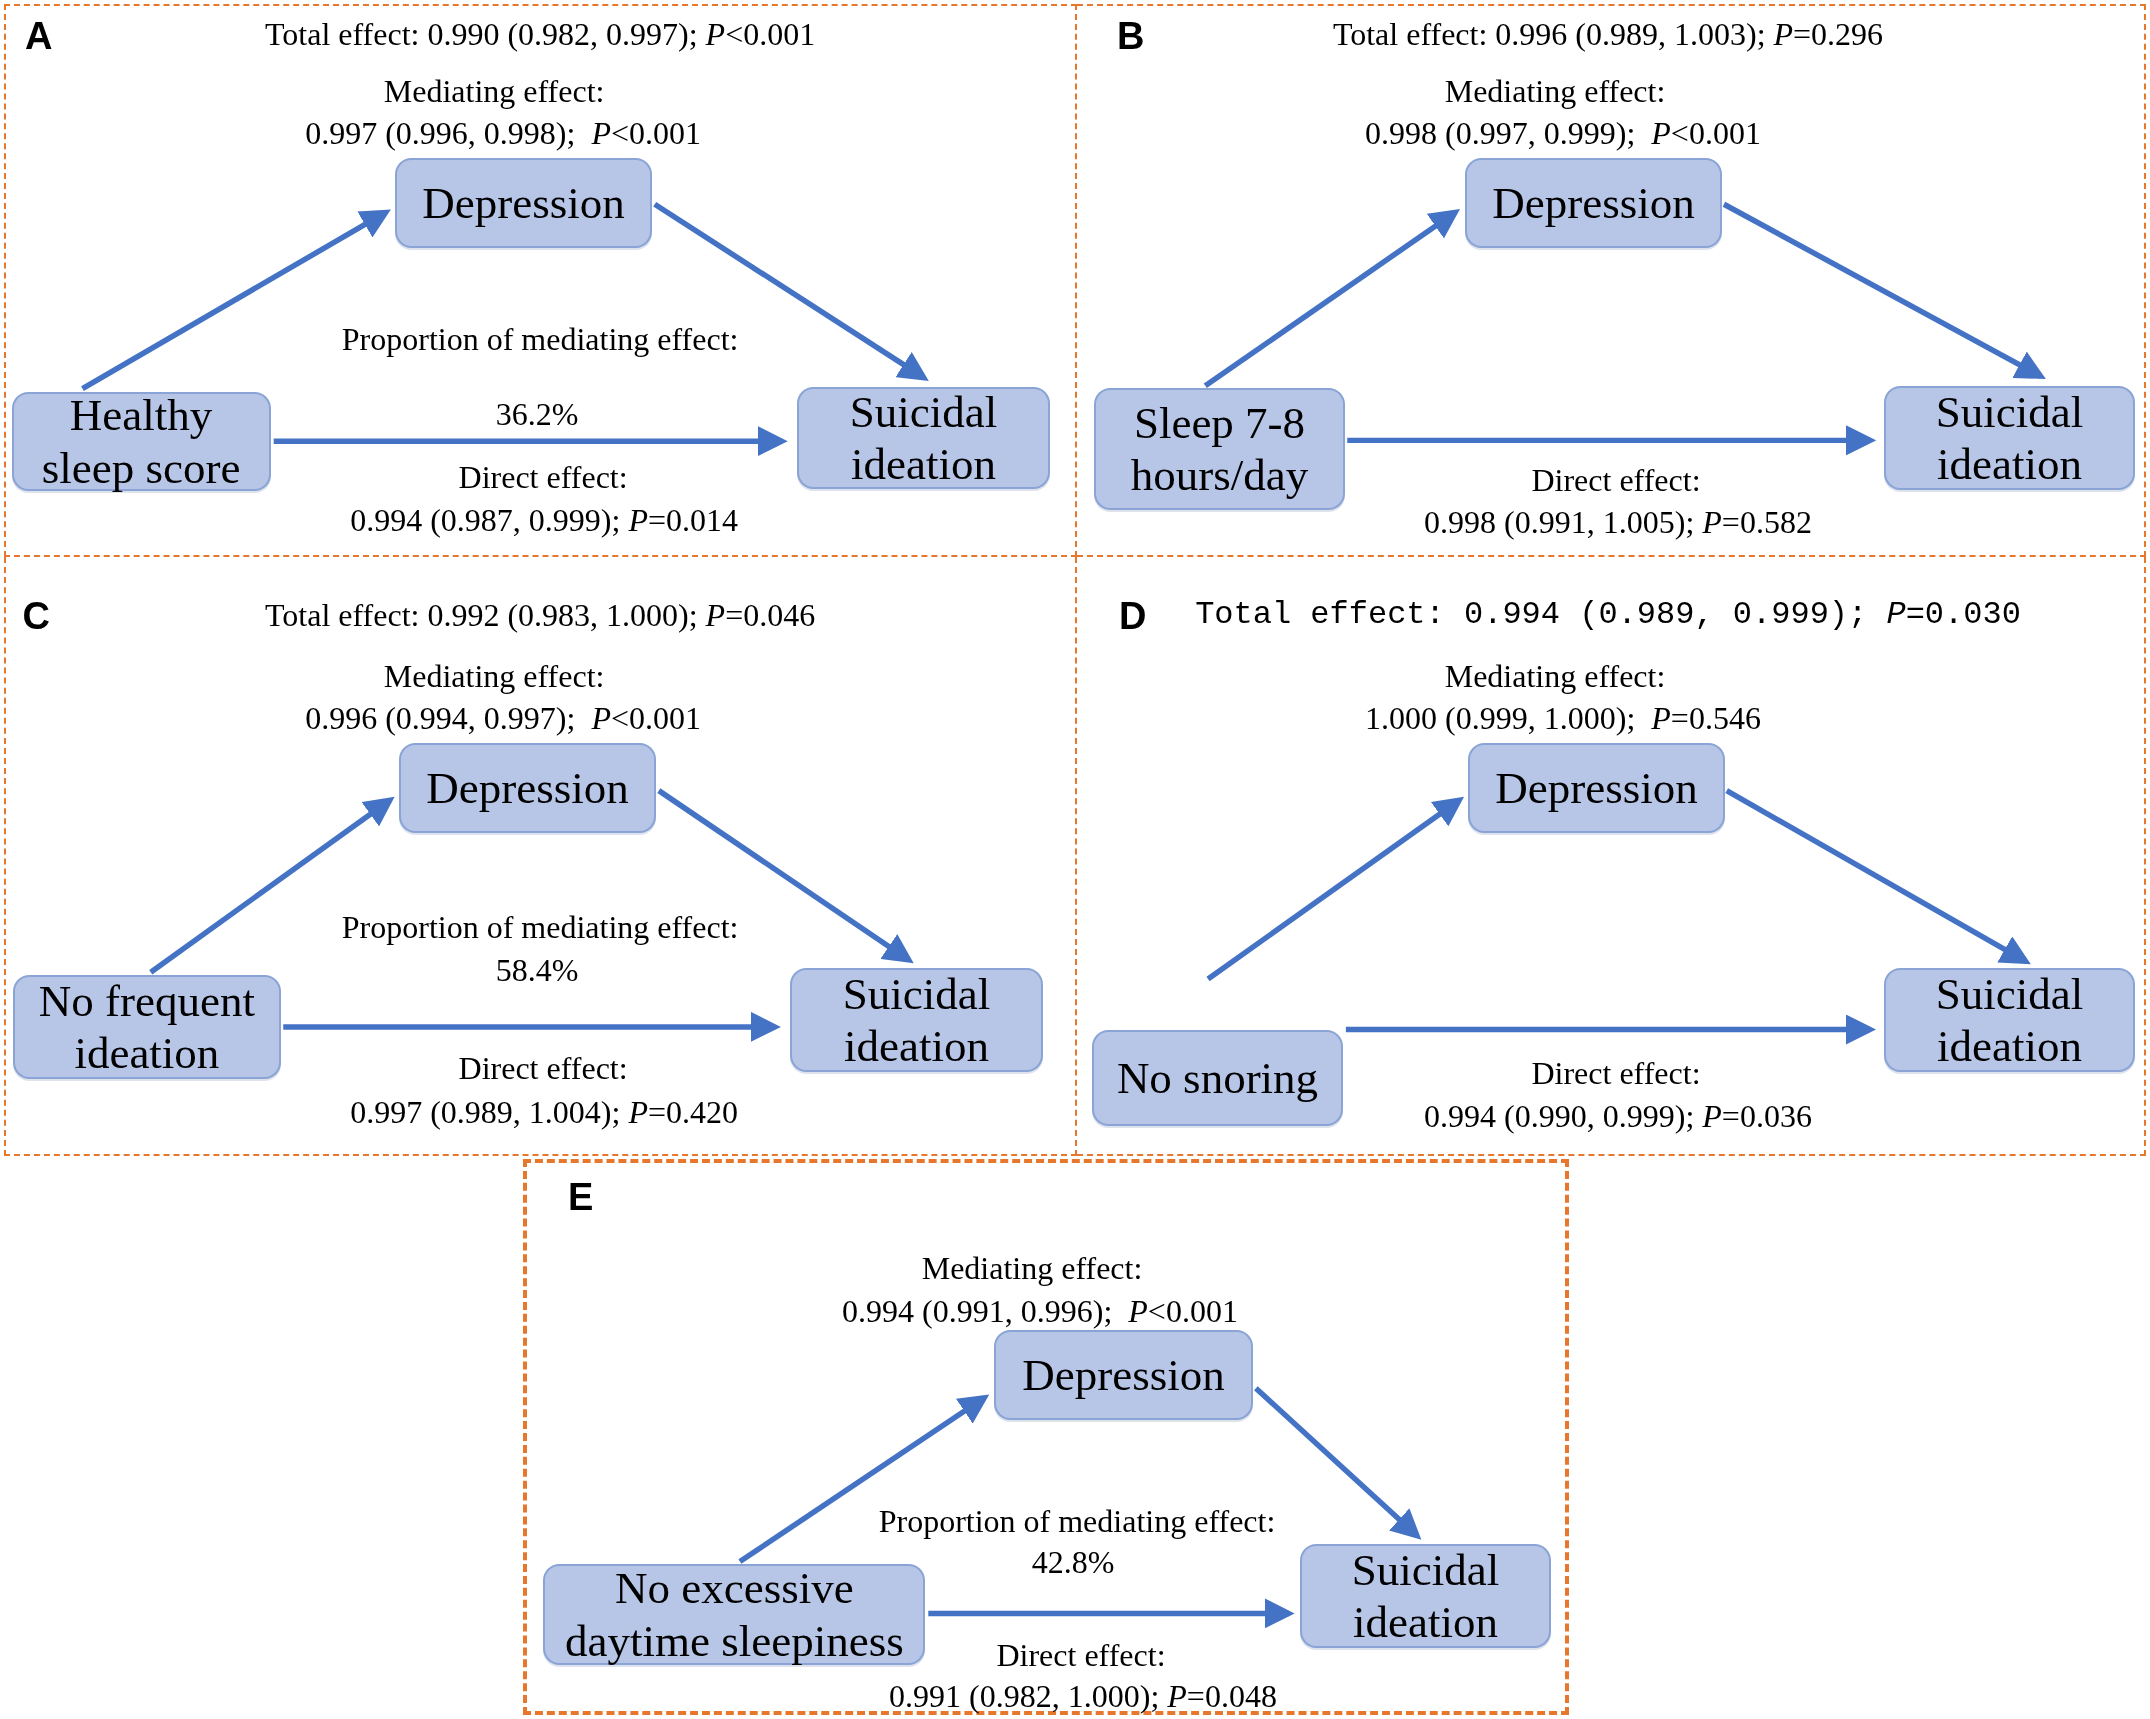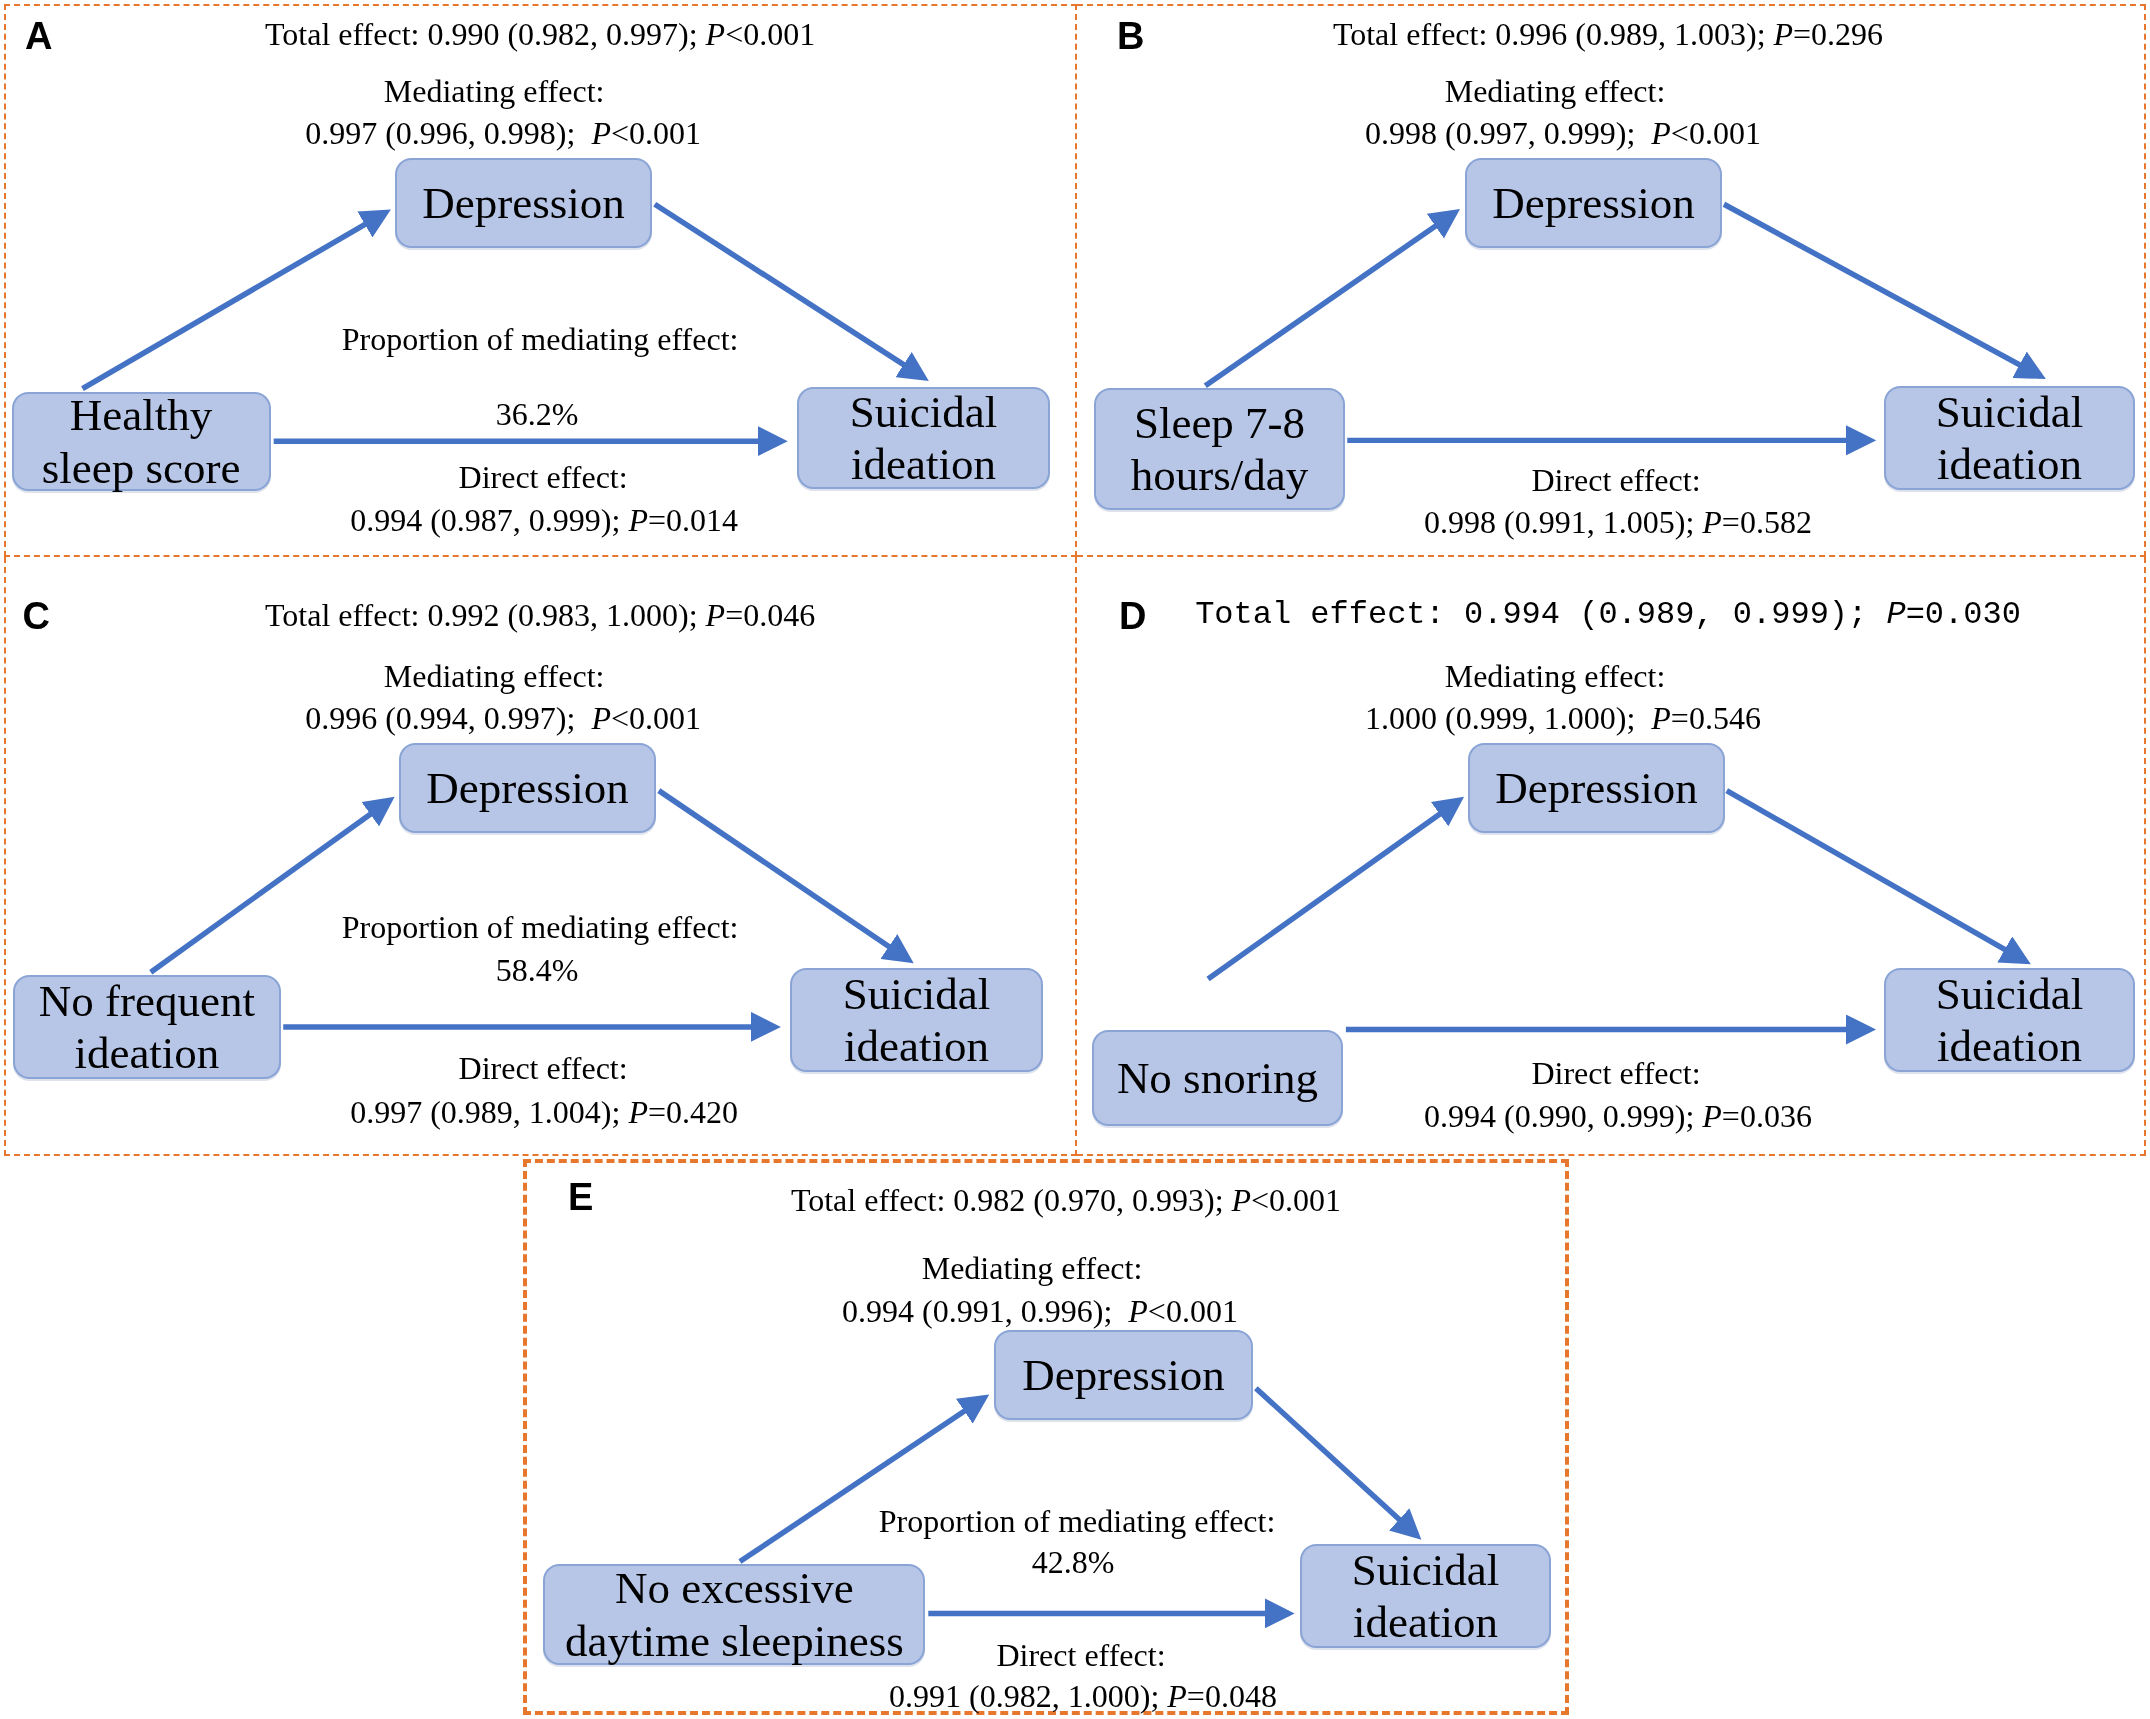--- a/index.html
+++ b/index.html
@@ -155,21 +155,20 @@
       <defs>
         <marker id="ah-e" viewBox="0 0 10 10" refX="8" refY="5" markerWidth="5.5" markerHeight="5.5" orient="auto-start-reverse">
           <path d="M0,0 L10,5 L0,10 z" fill="#4472c4"></path>
         </marker>
       </defs>
       <line x1="312" y1="584" x2="670" y2="344" marker-end="url(#ah-e)"></line>
       <line x1="1068" y1="330" x2="1304" y2="546" marker-end="url(#ah-e)"></line>
       <line x1="588" y1="660" x2="1116" y2="660" marker-end="url(#ah-e)"></line>
     </svg>
     <div class="plabel" style="left:41px;top:15px;">E</div>
-    <div class="txt" style="left:539px;top:19px;">Total effect: 0.982 (0.970, 0.993); <i>P</i>&lt;0.001</div>
     <div class="txt" style="left:505px;top:87px;">Mediating effect:</div>
     <div class="txt" style="left:513px;top:130px;">0.994 (0.991, 0.996);&nbsp;&nbsp;<i>P</i>&lt;0.001</div>
     <div class="box" style="left:467px;top:167px;width:259px;height:90px;">
       <span>Depression</span>
     </div>
     <div class="txt" style="left:550px;top:340px;">Proportion of mediating effect:</div>
     <div class="txt" style="left:546px;top:381px;">42.8%</div>
     <div class="box" style="left:16.4px;top:401px;width:382px;height:101px;">
       <span>No excessive</span>
       <span>daytime sleepiness</span>

